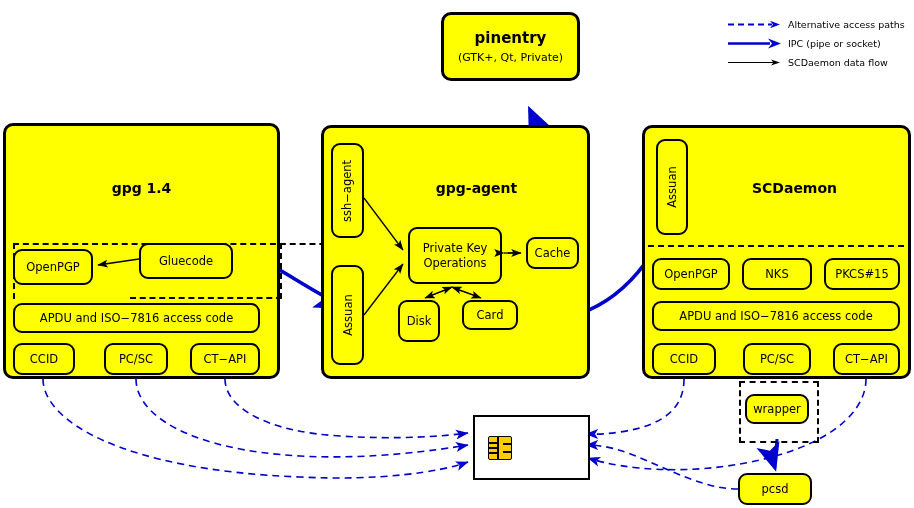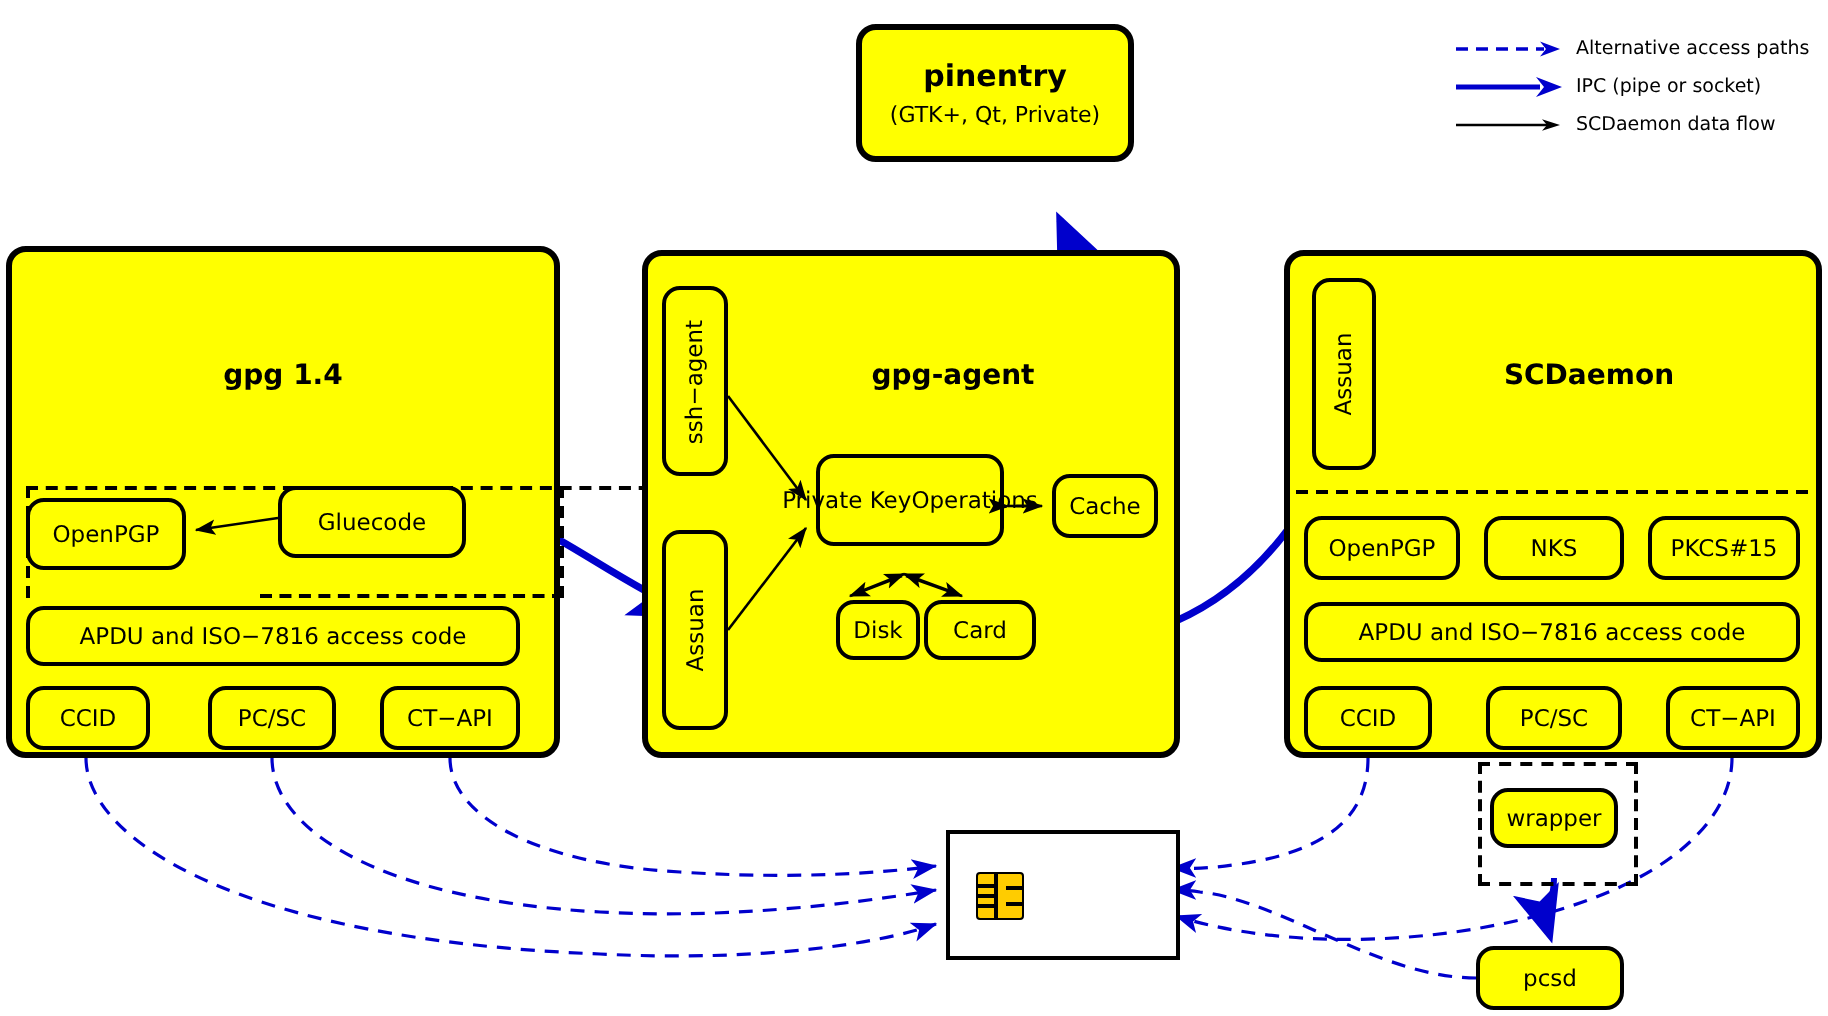--- a/index.html
+++ b/index.html
@@ -228,30 +228,30 @@
   <div class="block-title" style="left:321px; top:180px; width:311px;">gpg-agent</div>
 
   <div class="node rounded-lg" style="left:331px; top:143px; width:33px; height:95px;">
     <span class="vert">ssh−agent</span>
   </div>
 
   <div class="node rounded-lg" style="left:331px; top:265px; width:33px; height:100px;">
     <span class="vert">Assuan</span>
   </div>
 
-  <div class="node rounded-lg" style="left:408px; top:227px; width:94px; height:46px; flex-direction:row;">
+  <div class="node rounded-lg" style="left:408px; top:227px; width:94px; height:57px; flex-direction:column;">
     <span class="lbl">Private Key</span>
     <span class="lbl">Operations</span>
   </div>
 
   <div class="node rounded-lg" style="left:526px; top:237px; width:53px; height:32px;">
     <span class="lbl">Cache</span>
   </div>
 
-  <div class="node rounded-lg" style="left:418px; top:300px; width:42px; height:30px;">
+  <div class="node rounded-lg" style="left:398px; top:300px; width:42px; height:42px;">
     <span class="lbl">Disk</span>
   </div>
 
   <div class="node rounded-lg" style="left:462px; top:300px; width:56px; height:30px;">
     <span class="lbl">Card</span>
   </div>
 
   <div class="node big-block" style="left:642px; top:125px; width:269px; height:254px;">
   </div>
   <div class="block-title" style="left:660px; top:180px; width:269px;">SCDaemon</div>
@@ -279,21 +279,21 @@
   <div class="node rounded-lg" style="left:652px; top:343px; width:64px; height:32px;">
     <span class="lbl">CCID</span>
   </div>
   <div class="node rounded-lg" style="left:743px; top:343px; width:68px; height:32px;">
     <span class="lbl">PC/SC</span>
   </div>
   <div class="node rounded-lg" style="left:833px; top:343px; width:67px; height:32px;">
     <span class="lbl">CT−API</span>
   </div>
 
-  <div class="node big-block" style="left:428px; top:12px; width:139px; height:69px; flex-direction:column;">
+  <div class="node big-block" style="left:441px; top:12px; width:139px; height:69px; flex-direction:column;">
     <span class="pinentry-title">pinentry</span>
     <span class="pinentry-sub">(GTK+, Qt, Private)</span>
   </div>
 
   <div class="dashed-region" style="left:739px; top:381px; width:76px; height:58px;"></div>
   <div class="node rounded-lg" style="left:738px; top:473px; width:74px; height:32px;">
     <span class="lbl">pcsd</span>
   </div>
 
   <div class="node rounded-lg" style="left:745px; top:394px; width:64px; height:30px;">

